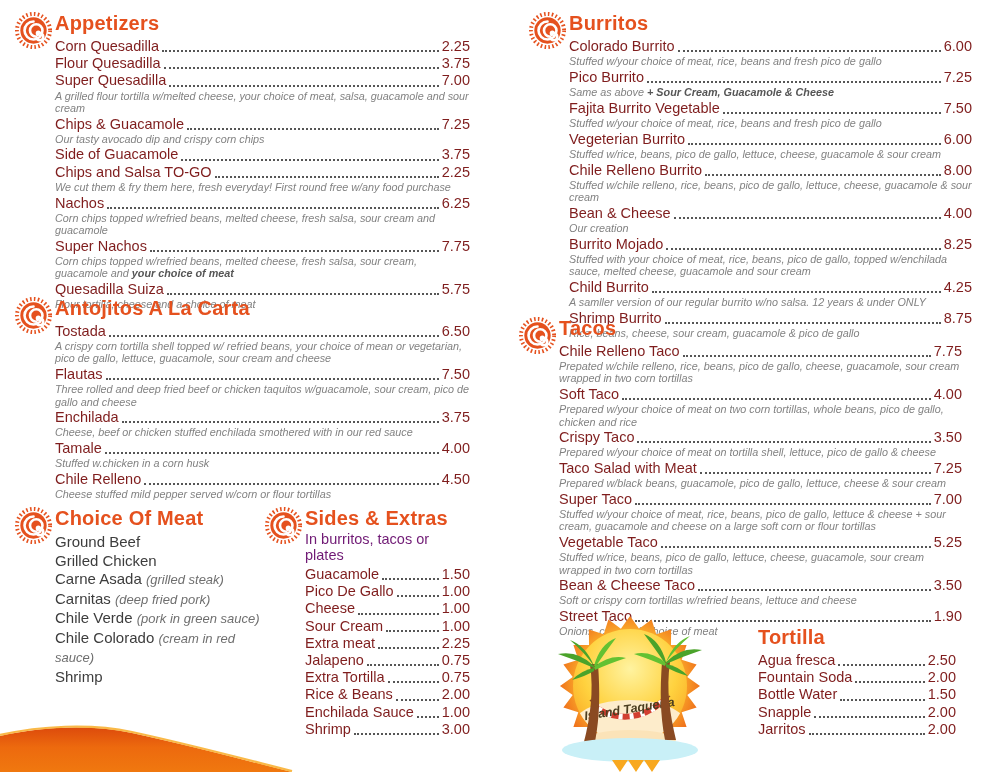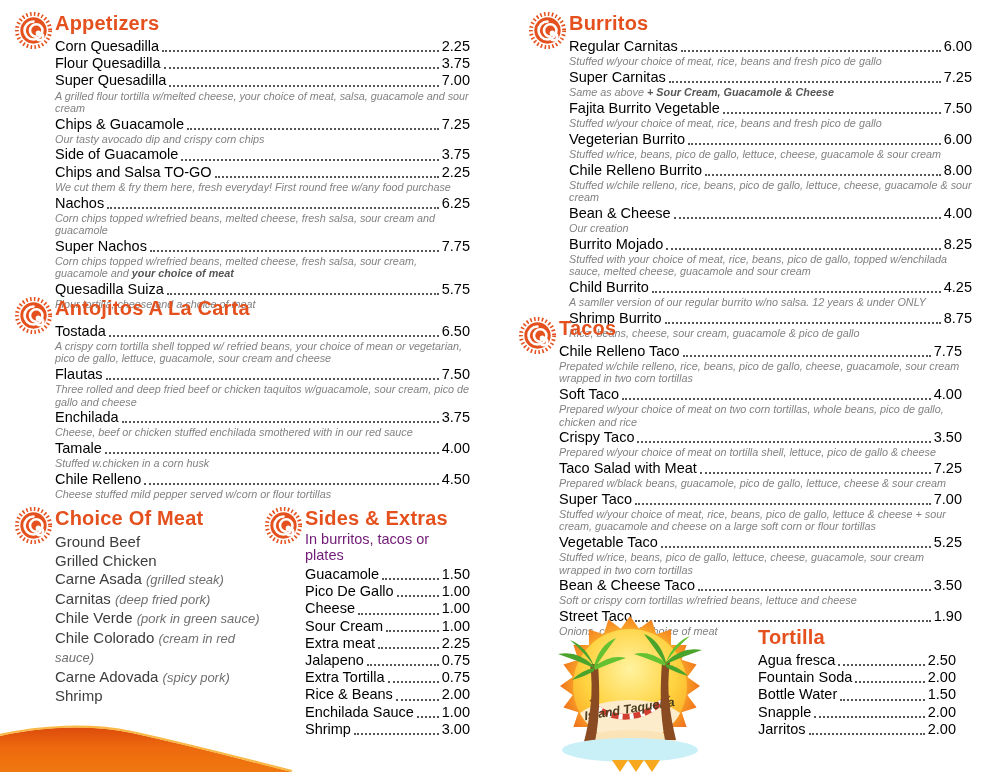--- a/index.html
+++ b/index.html
@@ -4,21 +4,21 @@
 <style>
   html,body{margin:0;padding:0;background:#ffffff;}
   .page{position:relative;width:1000px;height:772px;background:#ffffff;overflow:hidden;
         font-family:"Liberation Sans",sans-serif;}
   .menu-section{position:absolute;padding-left:41px;box-sizing:border-box;}
   .no-icon{padding-left:0;}
   .swirl-slot{position:absolute;left:0;top:-1px;width:39px;height:39px;}
   .swirl-slot svg{width:100%;height:100%;display:block;}
   .sec-title{margin:0 0 3px;font-size:20px;line-height:23px;font-weight:bold;color:#e5511e;letter-spacing:.2px;}
   .sec-subtitle{color:#701a75;font-size:14.5px;line-height:16px;margin:-2px 0 3px;}
-  .item-row{display:flex;align-items:center;font-size:14.5px;line-height:17.2px;color:#000000;}
+  .item-row{display:flex;align-items:center;font-size:14.5px;line-height:17.2px;color:#7f1d1d;}
   .item-name{white-space:nowrap;}
   .leader{flex:1 1 auto;min-width:8px;border-bottom:2px dotted #565656;margin:0 3px 3px 3px;align-self:flex-end;}
   .item-price{white-space:nowrap;}
   .item-desc{font-style:italic;font-size:10.8px;line-height:12.2px;color:#828282;margin:0 0 1.5px;}
   .item-desc b{color:#565656;}
   .plain-row{font-size:15px;line-height:18.5px;color:#3d3d3d;}
   .plain-row .note{font-style:italic;font-size:13px;color:#6f6f6f;}
   #sec-appetizers{left:14px;top:12px;width:456px;}
   #sec-antojitos{left:14px;top:297px;width:456px;}
   #sec-choice{left:14px;top:507px;width:250px;}
@@ -150,21 +150,20 @@
   </svg>
 </span>
     <h2 class="sec-title">Choice Of Meat</h2>
     <div class="items">
         <div class="plain-row"><span class="item-name">Ground Beef</span></div>
         <div class="plain-row"><span class="item-name">Grilled Chicken</span></div>
         <div class="plain-row"><span class="item-name">Carne Asada</span> <span class="note">(grilled steak)</span></div>
         <div class="plain-row"><span class="item-name">Carnitas</span> <span class="note">(deep fried pork)</span></div>
         <div class="plain-row"><span class="item-name">Chile Verde</span> <span class="note">(pork in green sauce)</span></div>
         <div class="plain-row"><span class="item-name">Chile Colorado</span> <span class="note">(cream in red sauce)</span></div>
-        <div class="plain-row"><span class="item-name">Carne Adovada</span> <span class="note">(spicy pork)</span></div>
         <div class="plain-row"><span class="item-name">Shrimp</span></div>
       </div>
   </section>
 
   <section class="menu-section" id="sec-sides">
     <span class="swirl-slot">
   <svg viewBox="0 0 40 40" aria-hidden="true">
     <circle cx="20" cy="20" r="17" fill="none" stroke="#e5511e" stroke-width="4" stroke-dasharray="1.6 2.4"></circle>
     <circle cx="20" cy="20" r="13.5" fill="#e5511e"></circle>
     <path d="M20 10.8 a9.2 9.2 0 1 0 9.2 9.2 a6.4 6.4 0 1 0 -6.4 6.4 a3.6 3.6 0 1 0 3.6 -3.6 a1.4 1.4 0 1 0 -1.4 1.4" fill="none" stroke="#ffffff" stroke-width="2.7" stroke-linecap="round"></path>
@@ -230,27 +229,27 @@
     <span class="swirl-slot">
   <svg viewBox="0 0 40 40" aria-hidden="true">
     <circle cx="20" cy="20" r="17" fill="none" stroke="#e5511e" stroke-width="4" stroke-dasharray="1.6 2.4"></circle>
     <circle cx="20" cy="20" r="13.5" fill="#e5511e"></circle>
     <path d="M20 10.8 a9.2 9.2 0 1 0 9.2 9.2 a6.4 6.4 0 1 0 -6.4 6.4 a3.6 3.6 0 1 0 3.6 -3.6 a1.4 1.4 0 1 0 -1.4 1.4" fill="none" stroke="#ffffff" stroke-width="2.7" stroke-linecap="round"></path>
   </svg>
 </span>
     <h2 class="sec-title">Burritos</h2>
     <div class="items">
         <div class="item-row">
-          <span class="item-name">Regular Carnitas</span>
+          <span class="item-name">Colorado Burrito</span>
           <span class="leader"></span>
           <span class="item-price">6.00</span>
         </div>
         <div class="item-desc"><span>Stuffed w/your choice of meat, rice, beans and fresh pico de gallo</span></div>
         <div class="item-row">
-          <span class="item-name">Super Carnitas</span>
+          <span class="item-name">Pico Burrito</span>
           <span class="leader"></span>
           <span class="item-price">7.25</span>
         </div>
         <div class="item-desc"><span>Same as above</span> <b>+ Sour Cream, Guacamole &amp; Cheese</b></div>
         <div class="item-row">
           <span class="item-name">Fajita Burrito Vegetable</span>
           <span class="leader"></span>
           <span class="item-price">7.50</span>
         </div>
         <div class="item-desc"><span>Stuffed w/your choice of meat, rice, beans and fresh pico de gallo</span></div>

